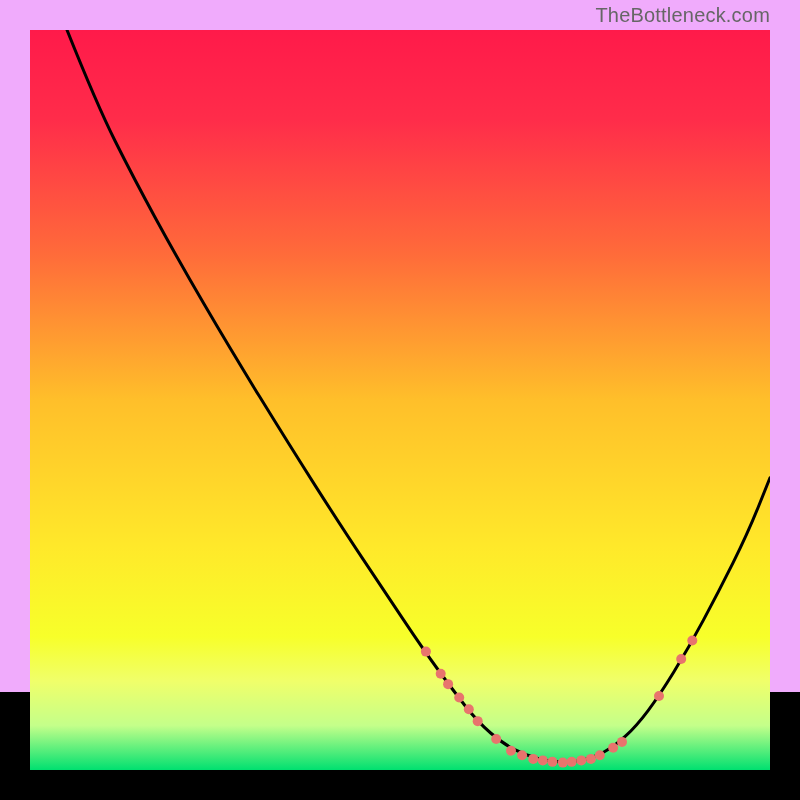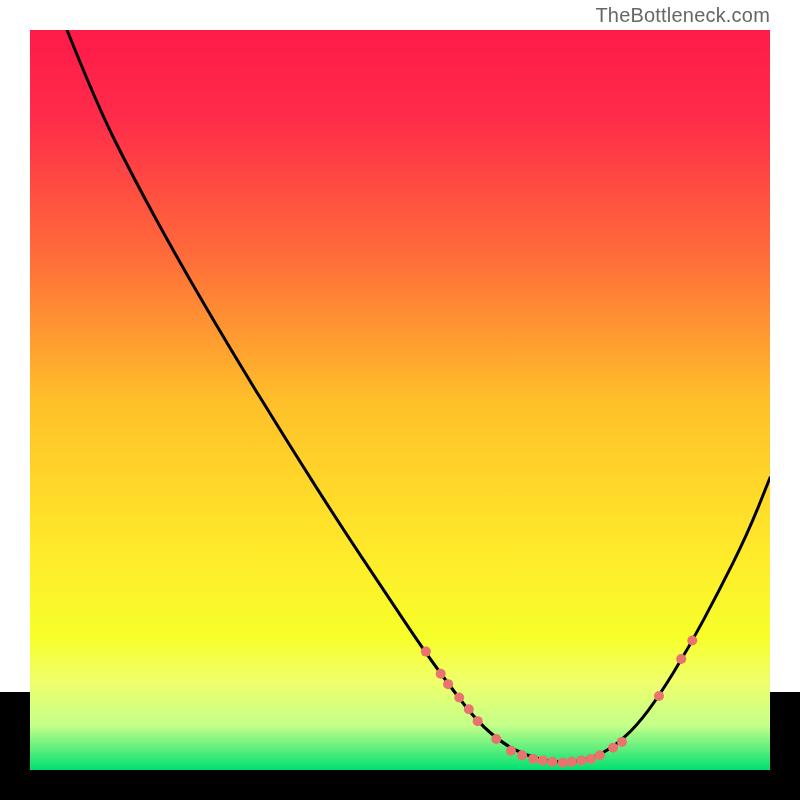--- a/index.html
+++ b/index.html
@@ -7,21 +7,21 @@
     padding: 0;
     width: 800px;
     height: 800px;
     overflow: hidden;
     background: #000;
     font-family: Arial, Helvetica, sans-serif;
   }
   .outer {
     width: 800px;
     height: 692px;
-    background: #ffffff;
+    background: #f0abfc;
     position: relative;
   }
   .plot {
     position: absolute;
     left: 30px;
     top: 30px;
     width: 740px;
     height: 740px;
   }
   .plot svg {

